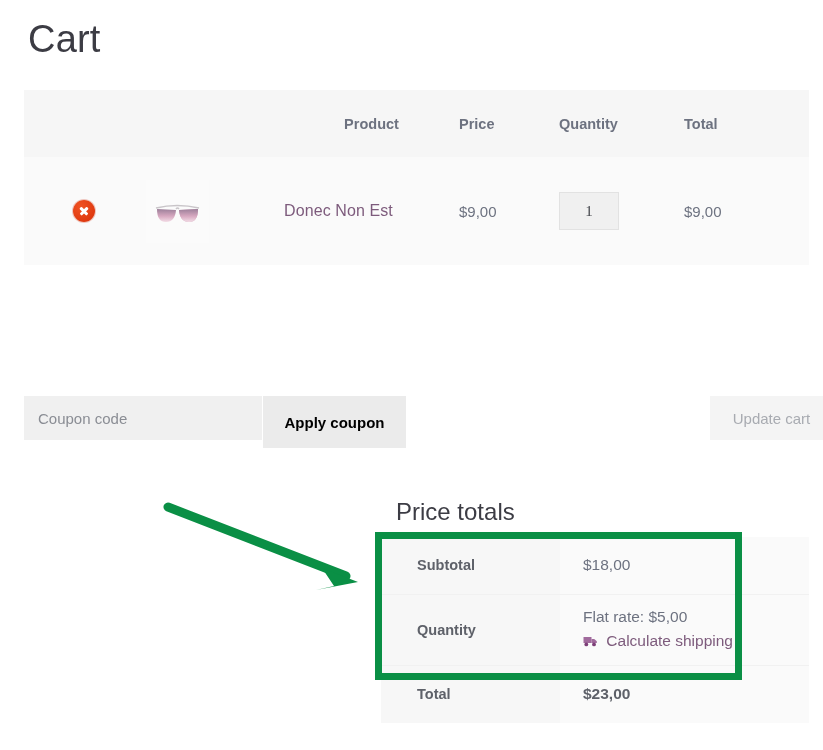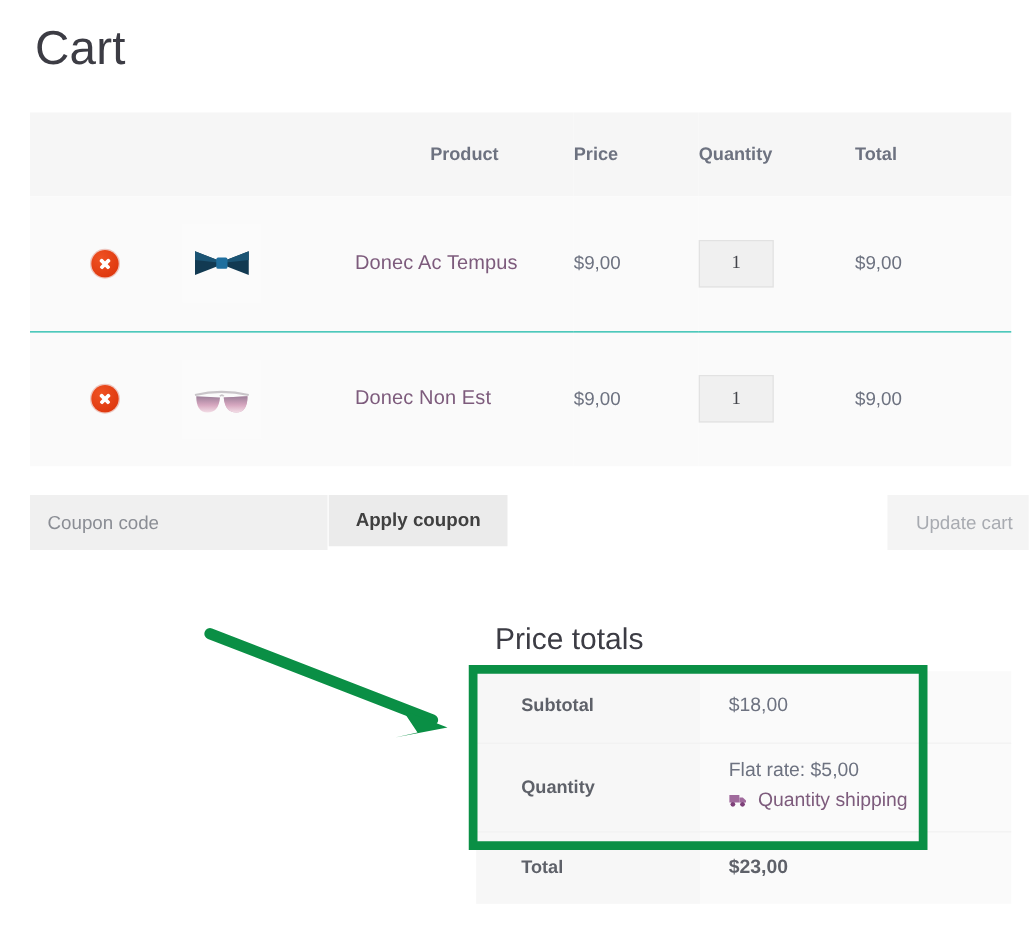--- a/index.html
+++ b/index.html
@@ -134,26 +134,26 @@
     border: none;
     padding: 0 14px;
     font-size: 15px;
     color: #43454b;
     font-family: "Liberation Sans", sans-serif;
   }
   .coupon-input::placeholder { color: #8a8d94; }
   .apply-coupon {
     position: absolute;
     left: 239px; top: 0;
-    width: 143px; height: 41px;
+    width: 143px; height: 52px;
     background: #ebebeb;
     border: none;
     font-size: 15px;
     font-weight: bold;
-    color: #404040;
+    color: #000000;
     cursor: pointer;
     font-family: "Liberation Sans", sans-serif;
   }
   .update-cart {
     position: absolute;
     left: 686px; top: 0;
     width: 123px; height: 44px;
     background: #f4f4f4;
     border: none;
     font-size: 15px;
@@ -247,43 +247,20 @@
     <tr>
       <th class="col-remove"></th>
       <th class="col-thumb"></th>
       <th class="col-name">Product</th>
       <th class="col-price">Price</th>
       <th class="col-qty">Quantity</th>
       <th class="col-total">Total</th>
     </tr>
   </thead>
   <tbody>
-    <tr>
-      <td class="col-remove">
-        <button class="remove-btn"></button>
-      </td>
-      <td class="col-thumb">
-        <svg class="thumb" viewBox="0 0 63 63">
-          <rect x="0" y="0" width="63" height="63" fill="#fbfbfb"></rect>
-          <path d="M10 22 L28 29 L28 34 L10 41 Z" fill="#123a52"></path>
-          <path d="M53 22 L35 29 L35 34 L53 41 Z" fill="#123a52"></path>
-          <path d="M10 22 L28 29 L28 31 L10 29 Z" fill="#1b5474"></path>
-          <path d="M53 22 L35 29 L35 31 L53 29 Z" fill="#1b5474"></path>
-          <rect x="27" y="27" width="9" height="9" rx="1.5" fill="#1f6f9e"></rect>
-        </svg>
-      </td>
-      <td class="col-name">
-        <a class="product-link" href="#">Donec Ac Tempus</a>
-      </td>
-      <td class="col-price price-cell">$9,00</td>
-      <td class="col-qty">
-        <input class="qty-box" type="text" value="1" style="">
-      </td>
-      <td class="col-total total-cell">$9,00</td>
-    </tr>
     <tr>
       <td class="col-remove">
         <button class="remove-btn"></button>
       </td>
       <td class="col-thumb">
         <svg class="thumb" viewBox="0 0 63 63">
           <rect x="0" y="0" width="63" height="63" fill="#fbfbfb"></rect>
           <defs>
             <linearGradient id="lensg" x1="0" y1="0" x2="0" y2="1">
               <stop offset="0%" stop-color="#9c7f99"></stop>
@@ -330,21 +307,21 @@
         <span class="ship-rate">Flat rate: $5,00</span>
         <a class="calc-ship" href="#">
           <span class="truck-icon">
             <svg width="15" height="11" viewBox="0 0 15 11">
               <rect x="0.5" y="1" width="8" height="6" fill="#a06a9c"></rect>
               <path d="M8.5 3 H11.2 L13.8 5.3 V7 H8.5 Z" fill="#a06a9c"></path>
               <circle cx="3.3" cy="8.4" r="1.9" fill="#7d3f78"></circle>
               <circle cx="11" cy="8.4" r="1.9" fill="#7d3f78"></circle>
             </svg>
           </span>
-          <span>Quantity shipping</span>
+          <span>Calculate shipping</span>
         </a>
       </td>
     </tr>
     <tr class="row-total">
       <th>Total</th>
       <td>$23,00</td>
     </tr>
   </tbody>
 </table>
 

